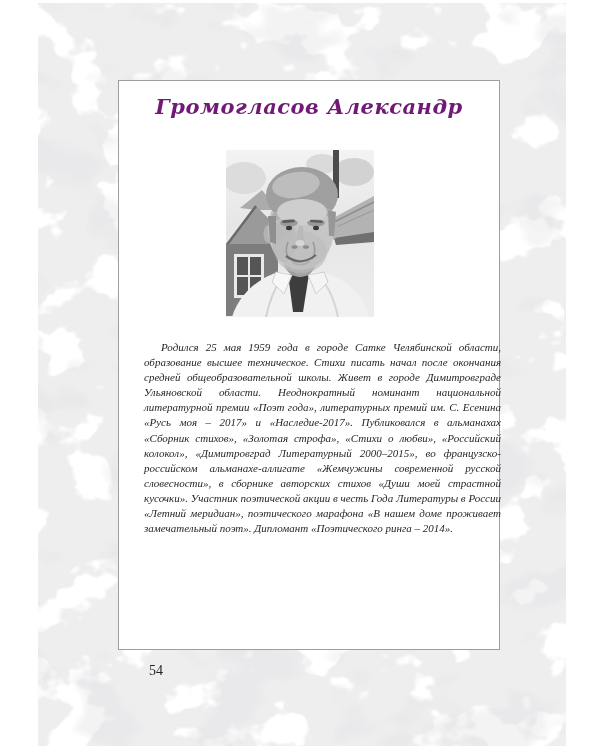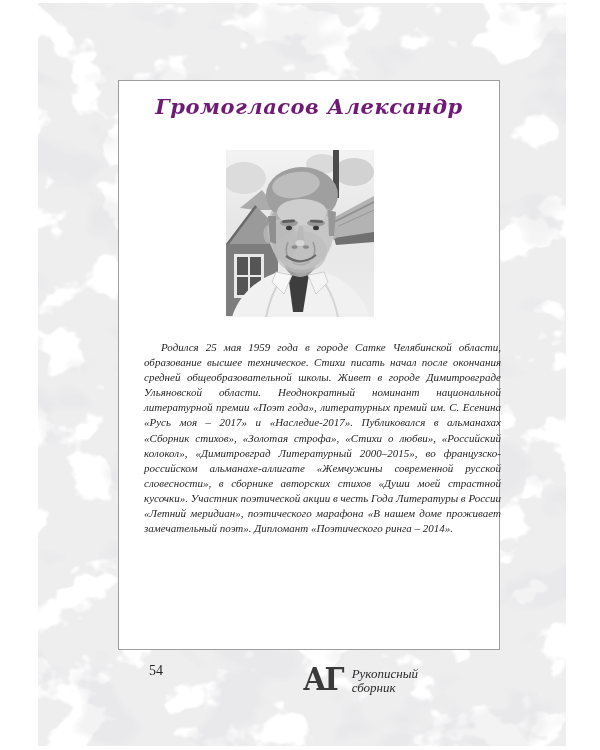--- a/index.html
+++ b/index.html
@@ -153,21 +153,14 @@
           <path d="M68,122 Q75,127 82,122" stroke="#adadad" stroke-width="1.4" fill="none"></path>
         </g>
       </svg>
     </div>
 
     <p class="bio">Родился 25 мая 1959 года в городе Сатке Челябинской области, образование высшее техническое. Стихи писать начал после окончания средней общеобразовательной школы. Живет в городе Димитровграде Ульяновской области. Неоднократный номинант национальной литературной премии «Поэт года», литературных премий им. С. Есенина «Русь моя – 2017» и «Наследие-2017». Публиковался в альманахах «Сборник стихов», «Золотая строфа», «Стихи о любви», «Российский колокол», «Димитровград Литературный 2000–2015», во французско-российском альманахе-аллигате «Жемчужины современной русской словесности», в сборнике авторских стихов «Души моей страстной кусочки». Участник поэтической акции в честь Года Литературы в России «Летний меридиан», поэтического марафона «В нашем доме проживает замечательный поэт». Дипломант «Поэтического ринга – 2014».</p>
   </div>
 
   <div class="page-number">54</div>
 
-  <div class="footer-logo">
-    <span class="logo-mark">АГ</span>
-    <span class="logo-text">
-      <span>Рукописный</span><br>
-      <span>сборник</span>
-    </span>
-  </div>
 
 </div>
 
 </body></html>

